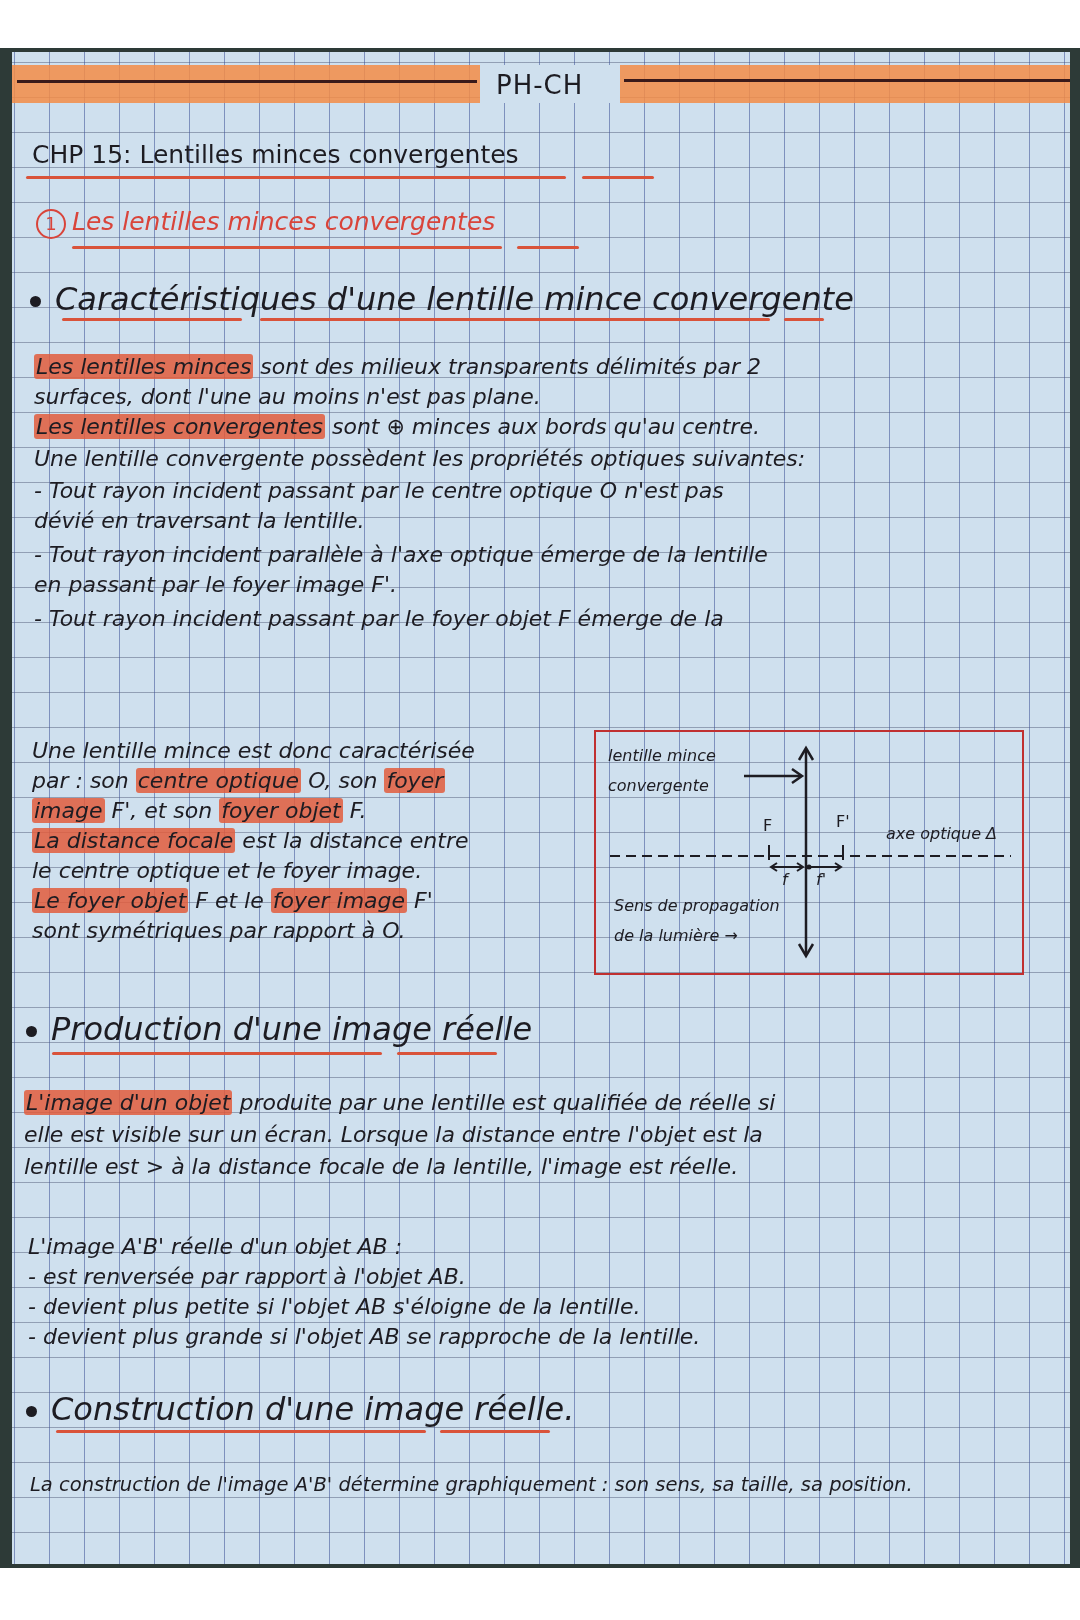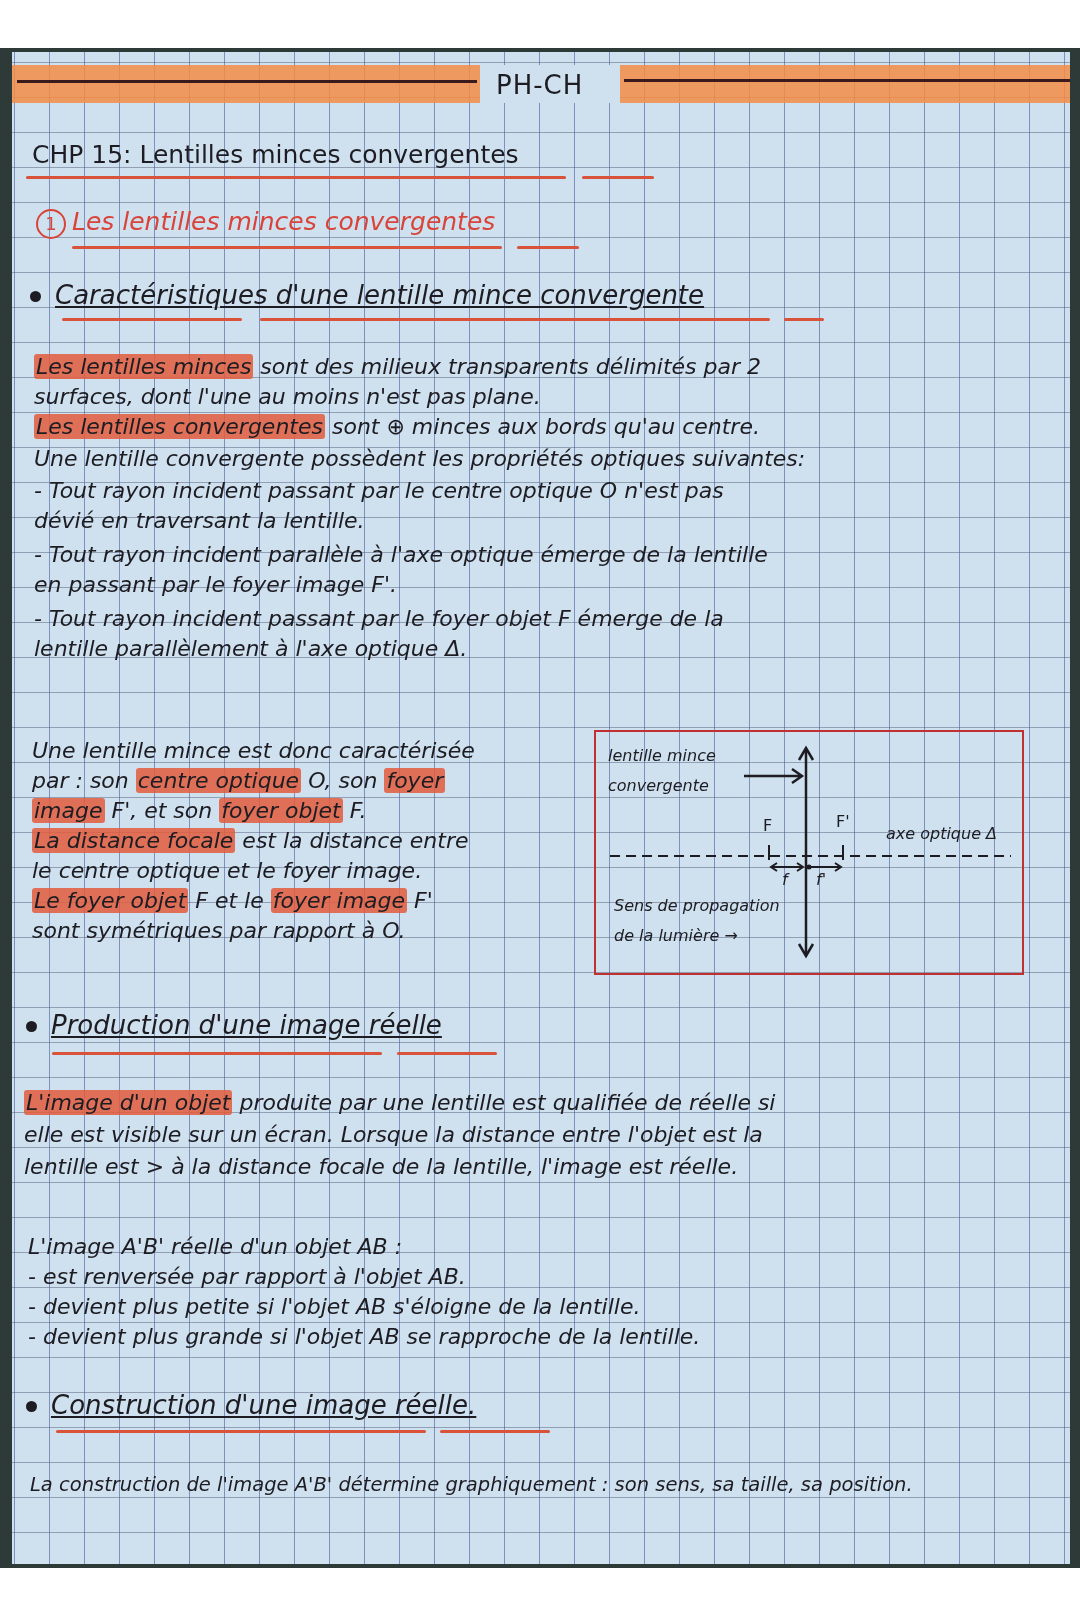--- a/index.html
+++ b/index.html
@@ -34,21 +34,21 @@
     .band-title { left: 484px; top: 18px; font-size: 26px; letter-spacing: 1px; }
 
     .title { left: 20px; top: 88px; font-size: 25px; }
     .underline { position: absolute; height: 3px; background: #d9533a; border-radius: 2px; }
 
     .section1 { left: 24px; top: 155px; font-size: 25px; color: #d9443a; font-style: italic; }
     .circle-num {
       display: inline-block; width: 30px; height: 30px; border: 2px solid #d9443a; border-radius: 50%;
       text-align: center; line-height: 26px; font-size: 18px; margin-right: 6px; color: #d9443a; font-style: normal;
     }
-    .bullet-head { font-size: 26px; font-style: italic; text-decoration: underline; }
+    .bullet-head { font-size: 32px; font-style: italic; }
     .bullet-dot { display: inline-block; width: 11px; height: 11px; background: #1d1c22; border-radius: 50%; margin-right: 14px; vertical-align: middle; }
 
     .para { font-size: 22px; line-height: 29px; font-style: italic; }
     .hl { background: rgba(226,92,60,0.85); padding: 0 2px; border-radius: 3px; }
 
     .diagram {
       position: absolute; left: 582px; top: 678px; width: 430px; height: 245px;
       border: 2.5px solid #c03030;
     }
     .diag-text { position: absolute; font-size: 16px; font-style: italic; white-space: nowrap; color: #1d1c22; }
@@ -89,21 +89,20 @@
   <div class="hand para" style="left:22px; top:330px;">surfaces, dont l'une au moins n'est pas plane.</div>
   <div class="hand para" style="left:22px; top:360px;">
     <span class="hl">Les lentilles convergentes</span><span> sont ⊕ minces aux bords qu'au centre.</span>
   </div>
   <div class="hand para" style="left:22px; top:392px;">Une lentille convergente possèdent les propriétés optiques suivantes:</div>
   <div class="hand para" style="left:22px; top:424px;">- Tout rayon incident passant par le centre optique O n'est pas</div>
   <div class="hand para" style="left:22px; top:454px;">dévié en traversant la lentille.</div>
   <div class="hand para" style="left:22px; top:488px;">- Tout rayon incident parallèle à l'axe optique émerge de la lentille</div>
   <div class="hand para" style="left:22px; top:518px;">en passant par le foyer image F'.</div>
   <div class="hand para" style="left:22px; top:552px;">- Tout rayon incident passant par le foyer objet F émerge de la</div>
-  <div class="hand para" style="left:22px; top:582px;">lentille parallèlement à l'axe optique Δ.</div>
 
   <div class="hand para" style="left:20px; top:684px;">Une lentille mince est donc caractérisée</div>
   <div class="hand para" style="left:20px; top:714px;">
     <span>par : son </span><span class="hl">centre optique</span><span> O, son </span><span class="hl">foyer</span>
   </div>
   <div class="hand para" style="left:20px; top:744px;">
     <span class="hl">image</span><span> F', et son </span><span class="hl">foyer objet</span><span> F.</span>
   </div>
   <div class="hand para" style="left:20px; top:774px;">
     <span class="hl">La distance focale</span><span> est la distance entre</span>

